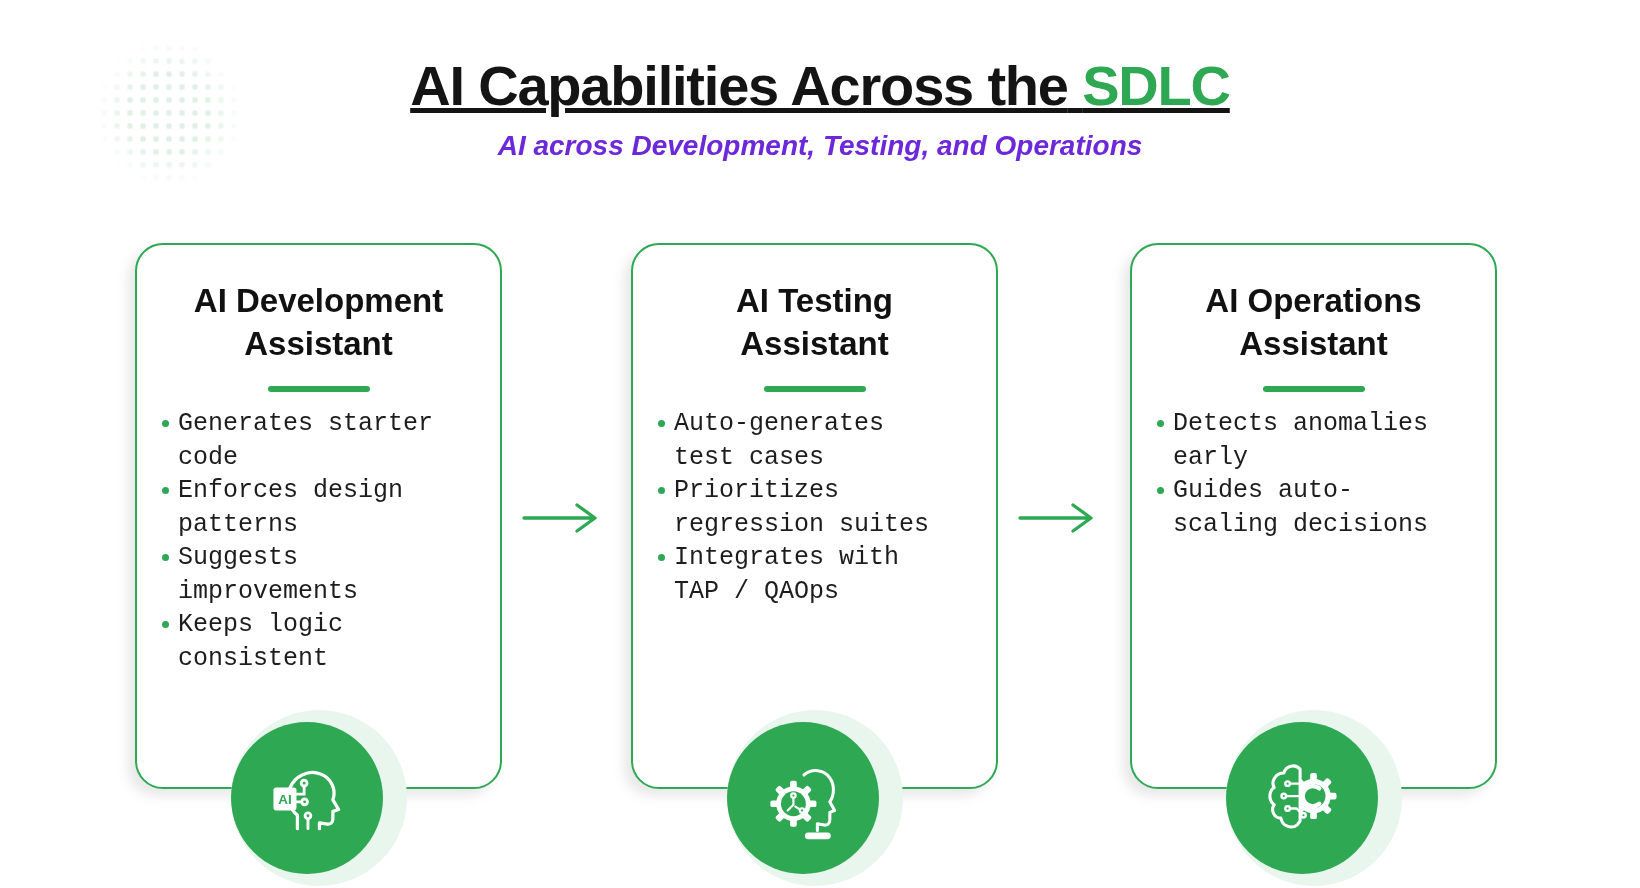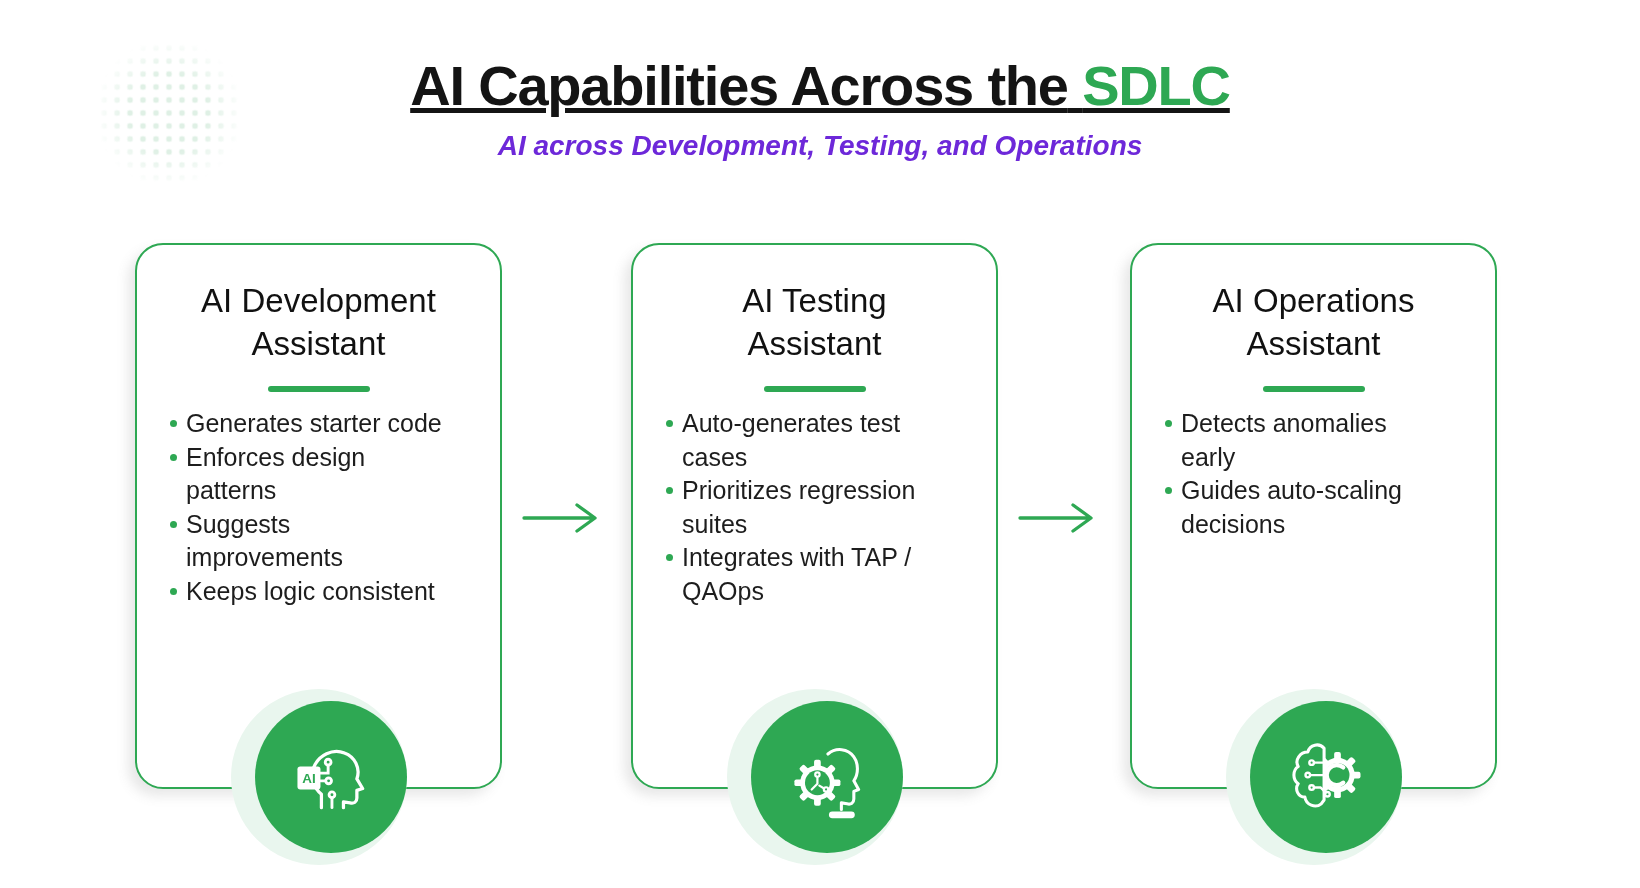--- a/index.html
+++ b/index.html
@@ -25,35 +25,35 @@
   .subtitle{margin:12px 0 0;font-size:28px;font-weight:600;font-style:italic;color:#6d28d9;}
 
   
   .card{
     position:absolute;top:243px;width:367px;height:546px;box-sizing:border-box;
     background:#fff;border:2.5px solid var(--green);border-radius:28px;
     box-shadow:-7px 7px 12px rgba(110,110,110,0.16);
   }
   .card1{left:135px}.card2{left:631px}.card3{left:1130px}
 
-  .card-title{margin:34px 8px 0;text-align:center;font-size:33px;line-height:43px;font-weight:400;color:#111;}
+  .card-title{margin:34px 8px 0;text-align:center;font-size:33px;line-height:43px;font-weight:700;color:#111;}
   .card-title span{display:block;}
   .underline{width:102px;height:6px;border-radius:3px;background:var(--green);margin:21px auto 0;}
 
-  .bullets{list-style:none;margin:15px 12px 0;padding:0 36px 0 20px;}
+  .bullets{list-style:none;margin:15px 4px 0;padding:0 36px 0 20px;font-family:Liberation Mono, monospace;}
   .bullets li{position:relative;padding-left:17px;font-size:25px;line-height:33.5px;color:#1d1d1d;}
   .bullets li::before{
     content:"";position:absolute;left:1px;top:13px;width:7px;height:7px;border-radius:50%;background:var(--green);
   }
 
   
   .icon-halo{
-    position:absolute;left:50%;top:444px;transform:translateX(-50%);
+    position:absolute;left:50%;top:465px;transform:translateX(-50%);
     width:176px;height:176px;border-radius:50%;background:var(--halo);
-    display:flex;align-items:center;justify-content:flex-end;
+    display:flex;align-items:center;justify-content:flex-start;
   }
   .icon-circle{
     width:152px;height:152px;border-radius:50%;background:var(--green);
     display:flex;align-items:center;justify-content:center;
   }
   .icon-circle svg{width:92px;height:92px;display:block;}
 
   
   .arrow{position:absolute;top:501px;}
   .arrow1{left:521px}.arrow2{left:1017px}

